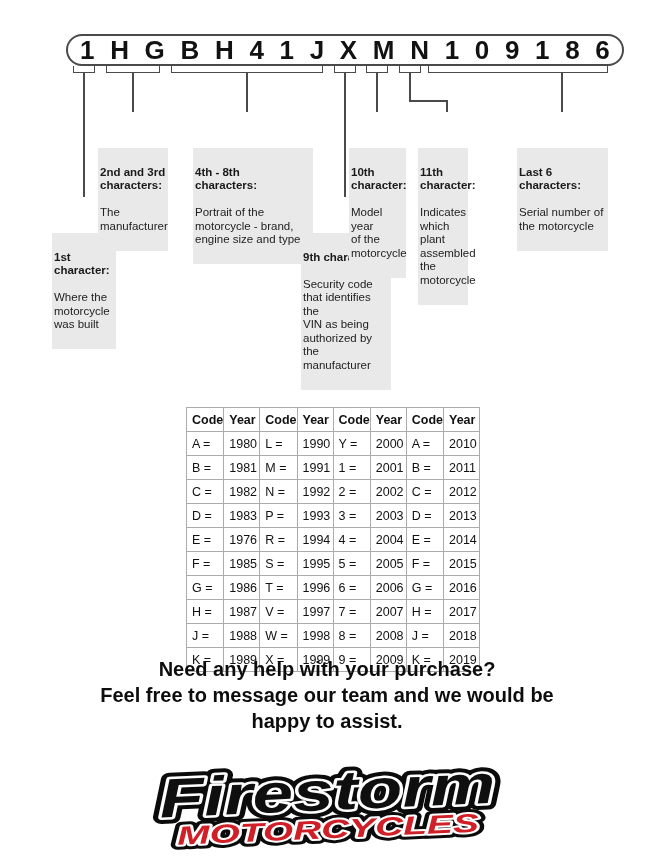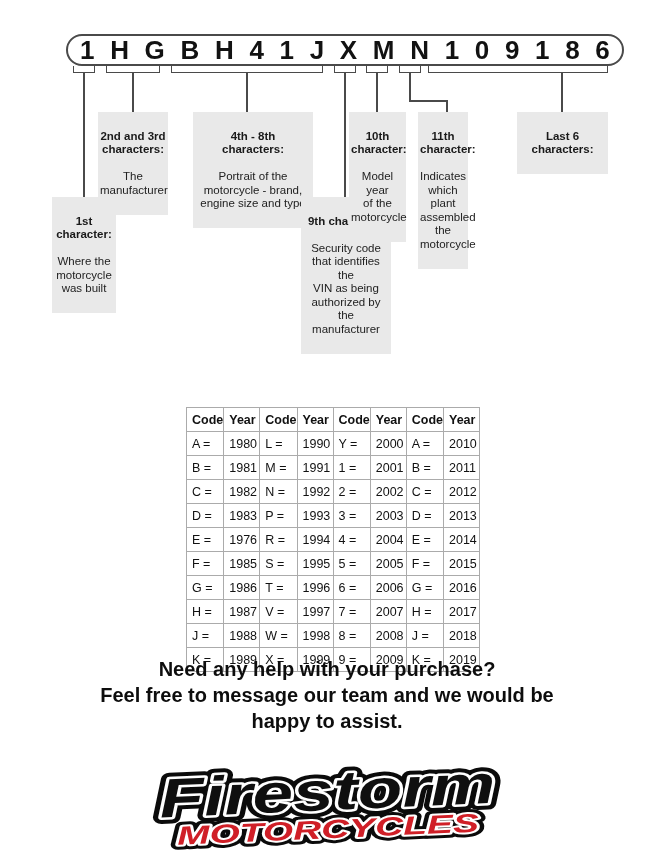--- a/index.html
+++ b/index.html
@@ -37,22 +37,22 @@
   .d4 { left:344px; top:73px; height:124px; }
   .d5 { left:376px; top:73px; height:39px; }
   .d6a { left:409px; top:73px;  height:28px; }
   .d6b { left:409px; top:100px; width:38px; }
   .d6c { left:446px; top:100px; height:12px; }
   .d7 { left:561px; top:73px; height:39px; }
 
   
   .callout {
     position:absolute; background:#e9e9e9; color:#222222;
-    font-size:11.5px; line-height:13.5px; text-align:center;
-    padding:4px 2px; box-sizing:border-box; white-space:pre-line;
+    font-size:11.5px; line-height:13.5px; text-align:left;
+    padding:4px 2px; box-sizing:border-box; white-space:pre-line;margin-top:36px;
   }
   .co-title { font-weight:bold; color:#1a1a1a; }
   .co1 { left:52px;  top:197px; width:64px; }
   .co2 { left:98px;  top:112px; width:70px; }
   .co3 { left:193px; top:112px; width:120px; }
   .co4 { left:301px; top:197px; width:90px; }
   .co5 { left:349px; top:112px; width:57px; }
   .co6 { left:418px; top:112px; width:50px; }
   .co7 { left:517px; top:112px; width:91px; }
 
@@ -169,20 +169,22 @@
 character:</div>
     <div class="co-body">Indicates
 which plant
 assembled
 the
 motorcycle</div>
   </div>
   <div class="callout co7">
     <div class="co-title">Last 6
 characters:</div>
+    <div class="co-body">Serial number of
+the motorcycle</div>
   </div>
 
 
   <table class="year-table">
       <thead>
         <tr>
           <th>Code</th>
           <th>Year</th>
           <th>Code</th>
           <th>Year</th>

